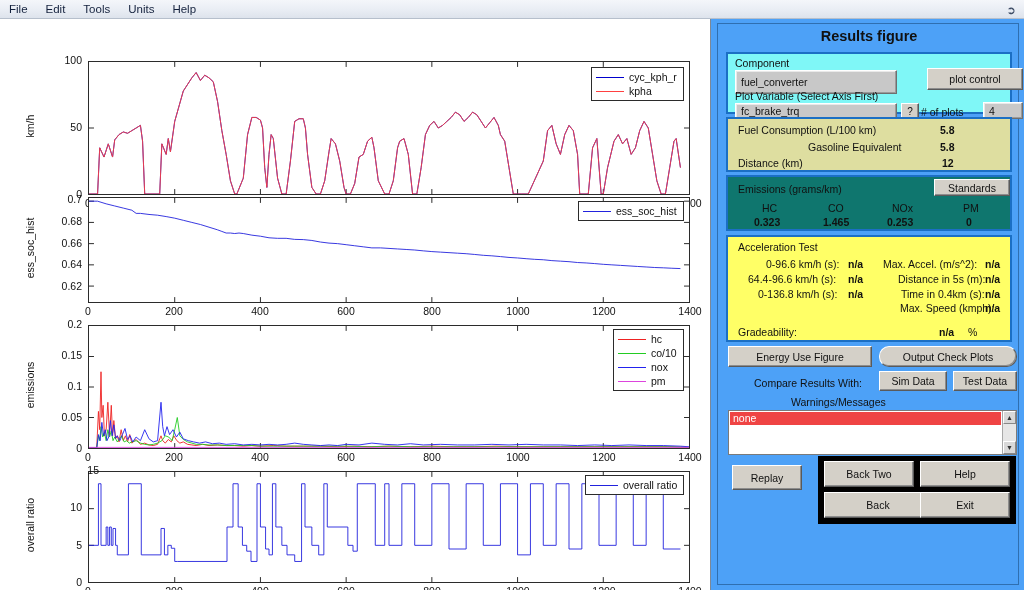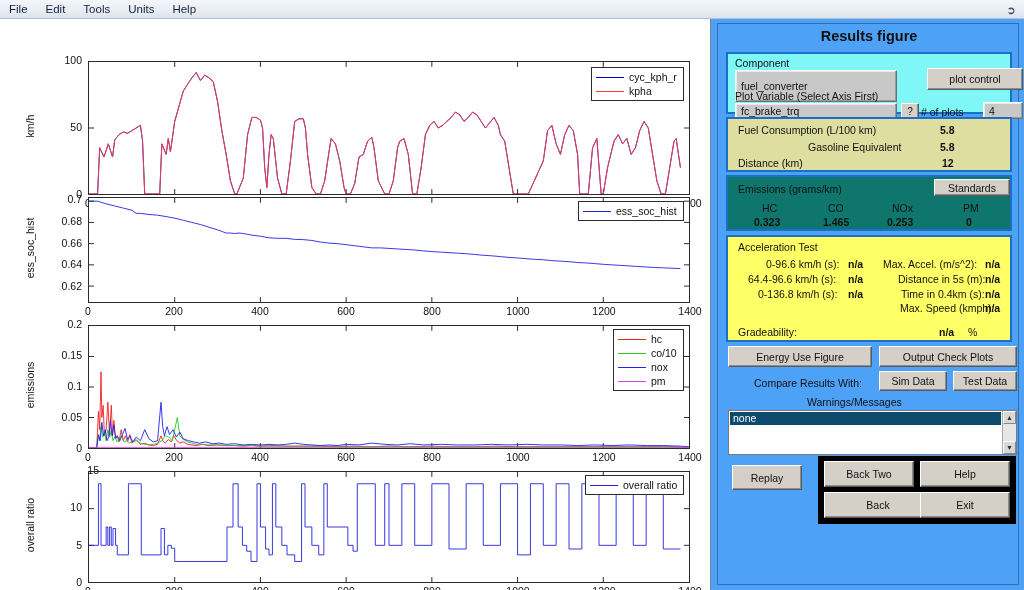--- a/index.html
+++ b/index.html
@@ -128,21 +128,21 @@
   }
 
   #msgbox {
     position:absolute;
     background:#ffffff;
     border:1px solid #7a7a7a;
     overflow:hidden;
   }
   #msgsel {
     position:absolute; left:1px; top:1px; right:15px; height:13px;
-    background:#0c4a6e; color:#ffffff; font-size:10.5px;
+    background:#ef4444; color:#ffffff; font-size:10.5px;
     padding-left:3px; line-height:13px; white-space:nowrap;
   }
   #msgscroll {
     position:absolute; right:0; top:0; bottom:0; width:14px;
     background:#e6e6e6; border-left:1px solid #a8a8a8;
     display:flex; flex-direction:column; justify-content:space-between;
   }
   .sbbtn {
     height:13px; background:#d8d8d8; border:1px solid #fff;
     border-right-color:#888; border-bottom-color:#888;
@@ -354,21 +354,21 @@
       </div>
     </div>
 
   <div id="gui">
     <div id="gui-inner">
 
       <div id="gui-title">Results figure</div>
 
       <div class="grp grp-cyan" style="left:8px; top:28px; width:286px; height:62px;">
         <div class="lbl" style="left:7px; top:3px;">Component</div>
-        <div class="dd" style="left:7px; top:16px; width:162px; height:32px;text-align:right;">fuel_converter</div>
+        <div class="dd" style="left:7px; top:16px; width:162px; height:24px;text-align:right;">fuel_converter</div>
         <div class="btn" style="left:199px; top:14px; width:96px; height:22px;">plot control</div>
         <div class="lbl" style="left:7px; top:36px;">Plot Variable (Select Axis First)</div>
         <div class="dd" style="left:7px; top:49px; width:162px; height:16px;">fc_brake_trq</div>
         <div class="btn btn-sm" style="left:173px; top:49px; width:18px; height:16px;">?</div>
         <div class="lbl" style="left:193px; top:52px;"># of plots</div>
         <div class="dd" style="left:255px; top:48px; width:40px; height:17px;">4</div>
       </div>
 
       <div class="grp grp-khaki" style="left:8px; top:93px; width:286px; height:55px;">
         <div class="lbl" style="left:10px; top:5px;">Fuel Consumption (L/100 km)</div>
@@ -410,27 +410,27 @@
         <div class="lbl lbl-b" style="left:257px; top:51px;">n/a</div>
         <div class="lbl" style="left:172px; top:65px;">Max. Speed (kmph):</div>
         <div class="lbl lbl-b" style="left:257px; top:65px;">n/a</div>
 
         <div class="lbl" style="left:10px; top:89px;">Gradeability:</div>
         <div class="lbl lbl-b" style="left:211px; top:89px;">n/a</div>
         <div class="lbl" style="left:240px; top:89px;">%</div>
       </div>
 
       <div class="btn" style="left:10px; top:322px; width:144px; height:21px;">Energy Use Figure</div>
-      <div class="btn" style="left:161px; top:322px; width:138px; height:21px;">Output Check Plots</div>
+      <div class="btn" style="left:161px; top:322px; width:138px; height:21px;border-radius:10px;">Output Check Plots</div>
 
       <div class="lbl" style="left:36px; top:353px;">Compare Results With:</div>
       <div class="btn" style="left:161px; top:347px; width:68px; height:20px;">Sim Data</div>
       <div class="btn" style="left:235px; top:347px; width:64px; height:20px;">Test Data</div>
 
-      <div class="lbl" style="left:73px; top:372px;margin-left:16px;">Warnings/Messages</div>
+      <div class="lbl" style="left:73px; top:372px;">Warnings/Messages</div>
 
       <div id="msgbox" style="left:10px; top:386px; width:289px; height:45px;">
         <div id="msgsel">none</div>
         <div id="msgscroll">
           <div class="sbbtn">▲</div>
           <div class="sbbtn">▼</div>
         </div>
       </div>
 
       <div class="btn" style="left:14px; top:441px; width:70px; height:25px;">Replay</div>

